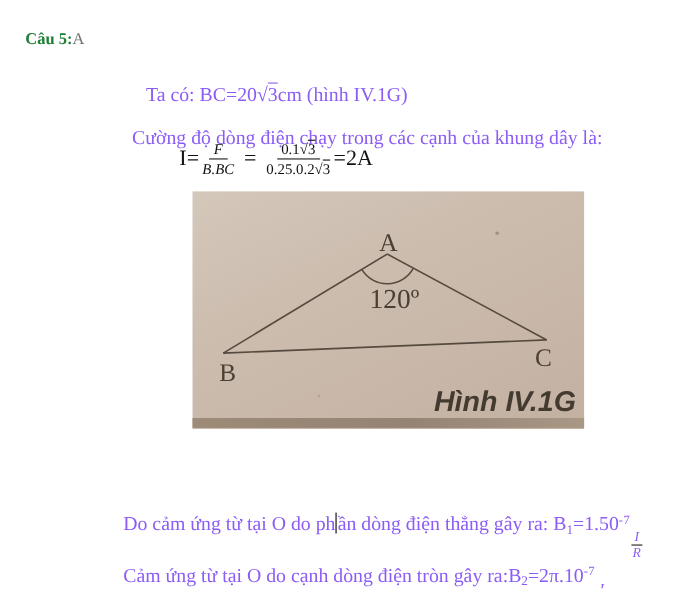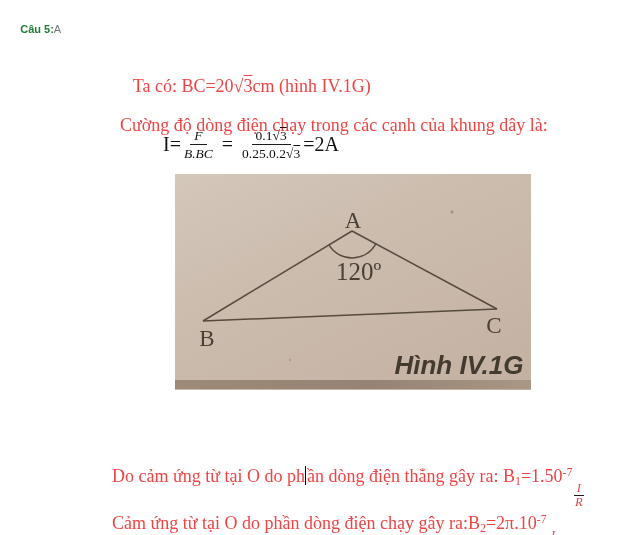--- a/index.html
+++ b/index.html
@@ -1,25 +1,25 @@
 <!DOCTYPE html>
 <html><head>
 <meta charset="utf-8">
 <style>
   html,body{margin:0;padding:0;background:#fff;}
   #page{
     position:relative;width:620px;height:535px;background:#ffffff;
     font-family:"Liberation Serif", serif;color:#111;overflow:hidden;
   }
   .qlabel{
-    position:absolute;font-family:Liberation Sans, sans-serif;
-    font-weight:bold;font-size:11px;color:#1e7e34;white-space:pre;
+    position:absolute;font-family:Liberation Serif, serif;
+    font-weight:bold;font-size:15px;color:#1e7e34;white-space:pre;
   }
   .qlabel .ans{font-weight:normal;color:#757575;}
-  .tline{position:absolute;font-size:18px;white-space:pre;color:#ef4444;}
+  .tline{position:absolute;font-size:18px;white-space:pre;color:#8b5cf6;}
   .rad{text-decoration:overline;}
   
   .f-line{position:absolute;display:flex;align-items:center;font-size:20px;}
   .f-line .gap{width:6px;}
   .frac{
     display:inline-flex;flex-direction:column;align-items:center;
     font-size:13.5px;line-height:1.12;margin:0 3px;
   }
   .frac .num{border-bottom:1.3px solid #1c1c1c;padding:0 4px 1px;}
   .frac .den{padding-top:1px;}
@@ -102,16 +102,16 @@
     </svg>
     <div class="shadowstrip"></div>
   </div>
 
 
   <div class="tline" style="left:94px;top:445px;">
     <span>Do cảm ứng từ tại O do ph</span><span class="caret"></span><span>ần dòng điện thẳng gây ra: B</span><sub class="idx">1</sub><span>=1.50</span><sup class="pow">-7</sup><span class="ifrac"><span class="num">I</span><span>R</span></span>
   </div>
 
   <div class="tline" style="left:94px;top:492px;">
-    <span>Cảm ứng từ tại O do phần dòng điện chạy gây ra:B</span><sub class="idx">2</sub><span>=2π.10</span><sup class="pow">-7</sup><span class="ifrac"><span class="num">I</span></span>
+    <span>Cảm ứng từ tại O do cạnh dòng điện tròn gây ra:B</span><sub class="idx">2</sub><span>=2π.10</span><sup class="pow">-7</sup><span class="ifrac"><span class="num">I</span></span>
   </div>
 
 </div>
 
 </body></html>

